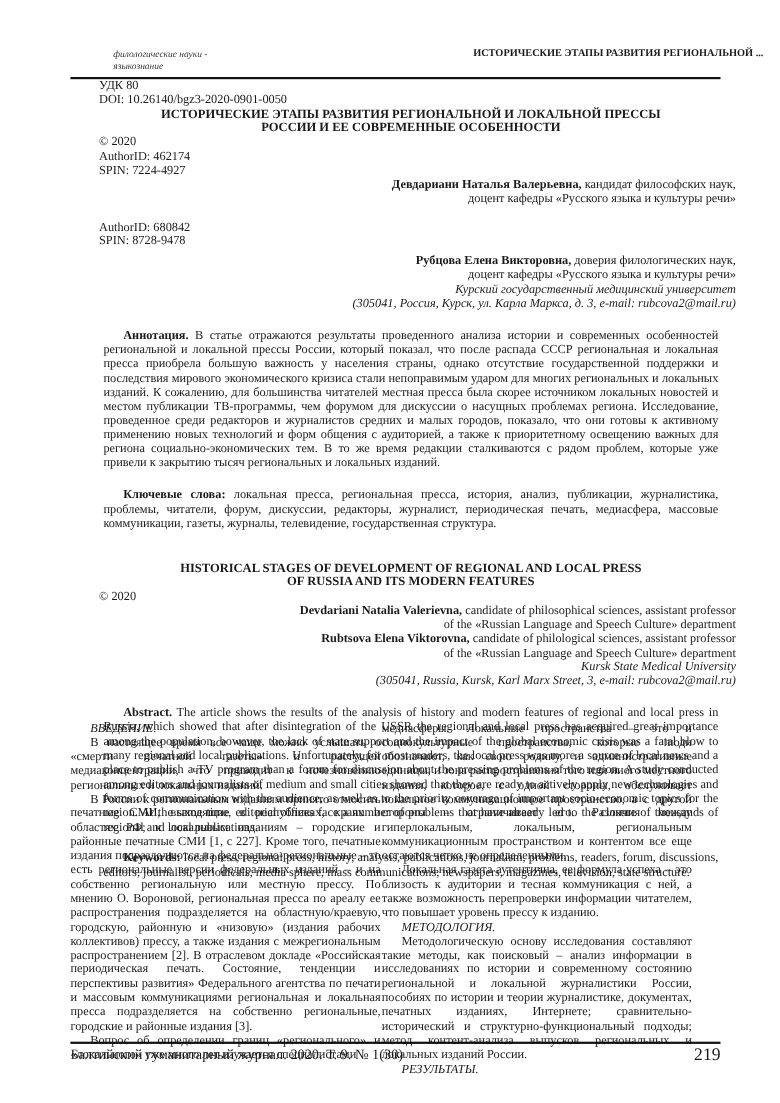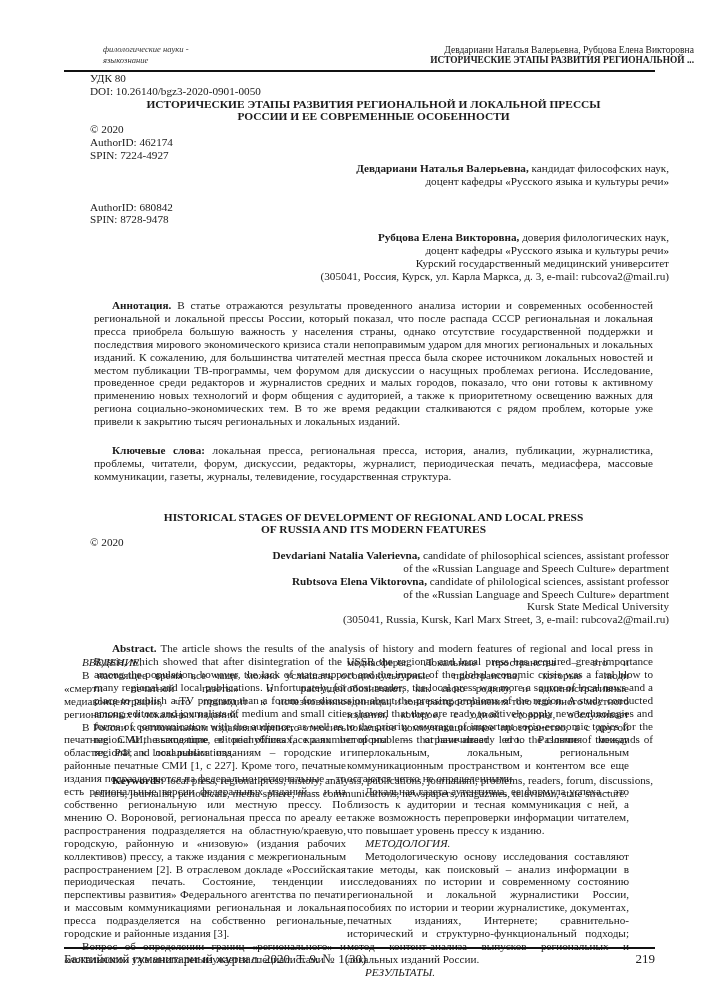--- a/index.html
+++ b/index.html
@@ -8,47 +8,46 @@
   .page { position:absolute; left:64px; top:0; width:591px; }
   .running-head { position:absolute; top:44px; left:0; width:591px; height:26px;margin-left:39px; }
   .rh-left { position:absolute; left:0; top:0; font-style:italic; font-size:8.6px; line-height:11px; color:#333; }
   .rh-right { position:absolute; right:0; top:0; text-align:right; font-size:9.6px; line-height:11px; }
   .rh-right .t2 { font-weight:bold; font-size:9.4px; }
   .rule-top { position:absolute; top:70px; left:0; width:591px; height:2px; background:#111; }
   .body { position:absolute; top:72px; left:14px; width:591px; font-size:11.2px; line-height:12.9px; }
   .ind { padding-left:12px; }
   .center { text-align:right; }
   .title { font-weight:bold; text-align:center; font-size:11.4px; line-height:12.6px; }
-  .it { }
+  .it { font-style:italic; }
   .para { text-align:justify; text-indent:18px; }
   .b { font-weight:bold; }
   .gap { height:12px; }
   .cols { position:absolute; top:656px; left:0; width:591px; height:292px; }
   .col { position:absolute; top:0; width:282px; font-size:11.2px; line-height:12.9px; text-align:justify; }
   .col.l { left:0; }
   .col.r { left:283px; }
   .col p { margin:0; text-indent:18px; }
   .col .head { font-style:italic; padding-left:18px; text-indent:0; }
   .rule-bottom { position:absolute; top:947px; left:0; width:591px; height:1.5px; background:#111; }
   .footer-left { position:absolute; top:951px; left:0; font-size:13px; }
-  .footer-right { position:absolute; top:951px; right:0; font-size:13px; }
+  .footer-right { position:absolute; top:951px; right:0; font-size:16px; }
   p { margin:16px; }
 </style>
 </head>
 <body>
 
 <div class="page">
 
   <div class="running-head">
     <div class="rh-left">
       <div>филологические науки -</div>
       <div>языкознание</div>
     </div>
     <div class="rh-right">
-      <div>Девдариани Наталья Валерьевна, Рубцова Елена Викторовна</div>
       <div class="t2">ИСТОРИЧЕСКИЕ ЭТАПЫ РАЗВИТИЯ РЕГИОНАЛЬНОЙ ...</div>
     </div>
   </div>
   <div class="rule-top"></div>
 
   <div class="body">
     <div class="ind">УДК 80</div>
     <div class="ind">DOI: 10.26140/bgz3-2020-0901-0050</div>
 
     <div class="title">

